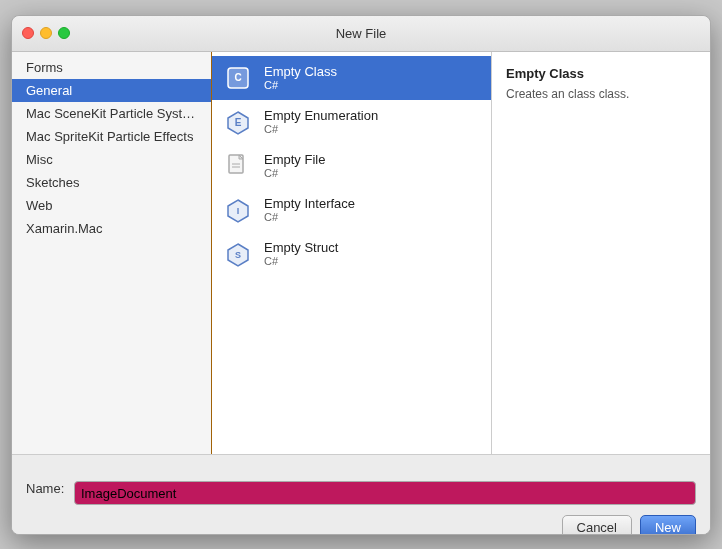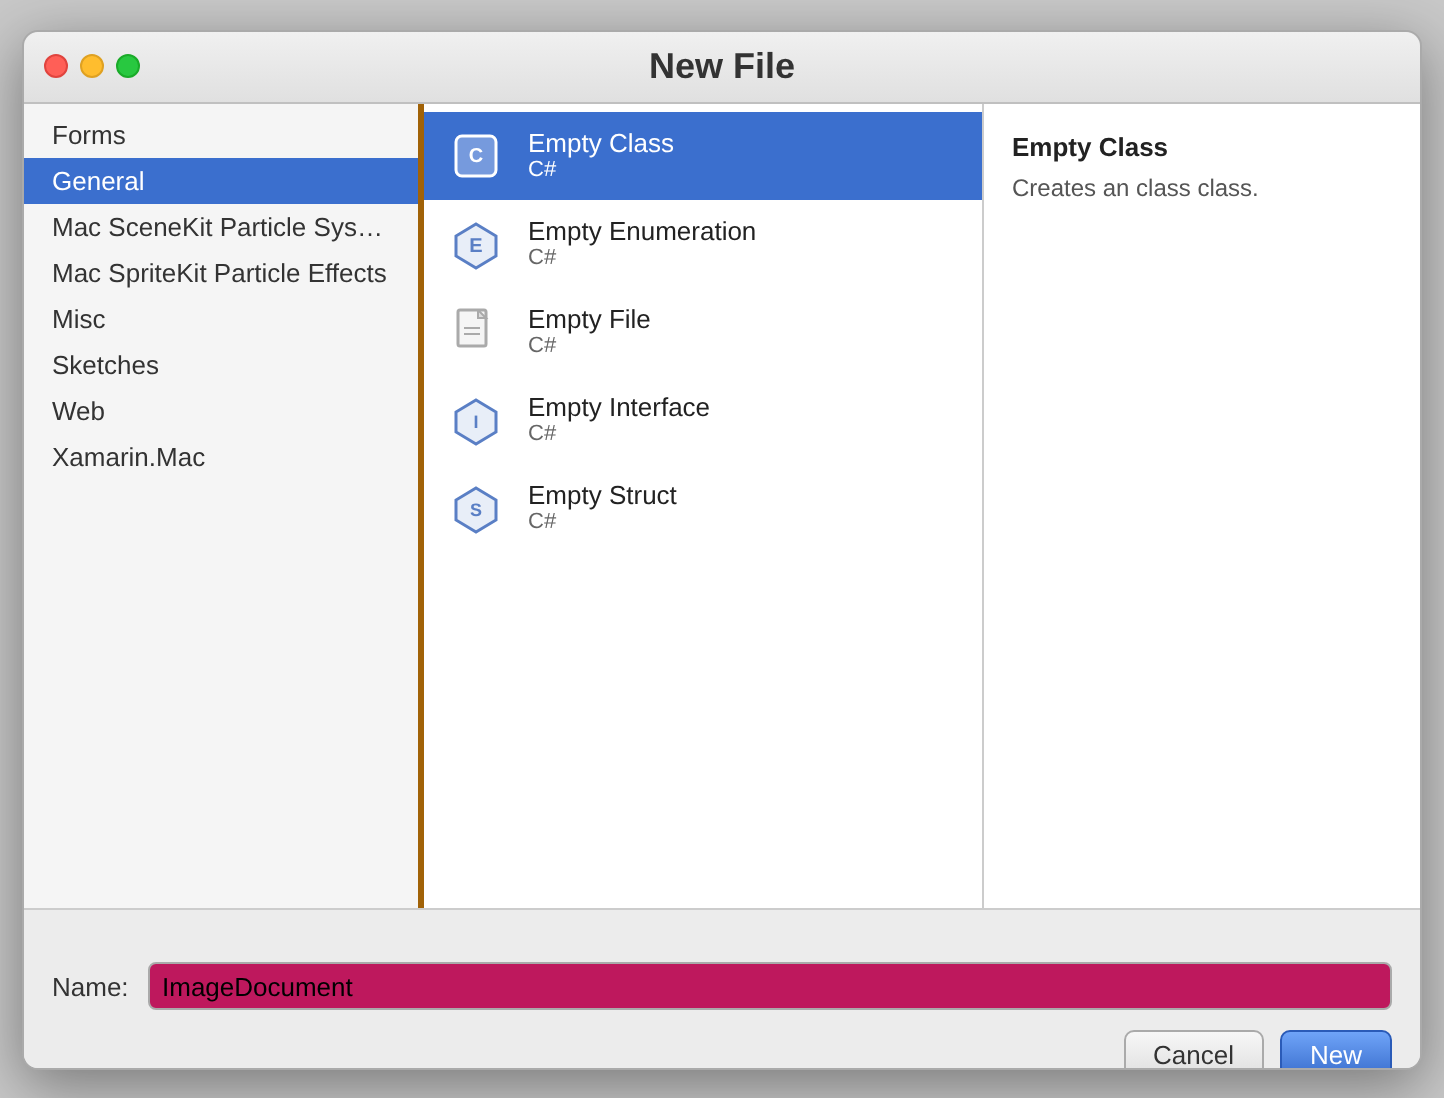--- a/index.html
+++ b/index.html
@@ -45,33 +45,33 @@
       width: 12px;
       height: 12px;
       border-radius: 50%;
       border: 1px solid rgba(0,0,0,0.2);
       cursor: pointer;
     }
     .tb-close { background: #ff5f57; border-color: #e0443e; }
     .tb-minimize { background: #ffbd2e; border-color: #dfa122; }
     .tb-maximize { background: #28c840; border-color: #1aab29; }
     .titlebar-title {
-      font-size: 18px;
-      font-weight: 700;
+      font-size: 13px;
+      font-weight: 400;
       color: #333;
     }
     .content-area {
       display: flex;
       flex: 1;
       overflow: hidden;
     }
     .sidebar {
       width: 200px;
       background: #f5f5f5;
-      border-right: 3px solid #a16207;
+      border-right: 1px solid #a16207;
       overflow-y: auto;
       padding: 4px 0;
     }
     .sidebar-item {
       padding: 4px 14px;
       cursor: pointer;
       color: #333;
       font-size: 13px;
       white-space: nowrap;
       overflow: hidden;
@@ -143,21 +143,21 @@
       background: #ececec;
       border-top: 1px solid #ccc;
       display: flex;
       flex-direction: column;
       justify-content: center;
       padding: 0 14px;
       gap: 10px;
     }
     .name-row {
       display: flex;
-      align-items: center;
+      align-items: flex-start;
       gap: 8px;
       margin-top: 32px;
     }
     .name-label {
       font-size: 13px;
       color: #333;
       min-width: 40px;
     }
     .name-input {
       flex: 1;

